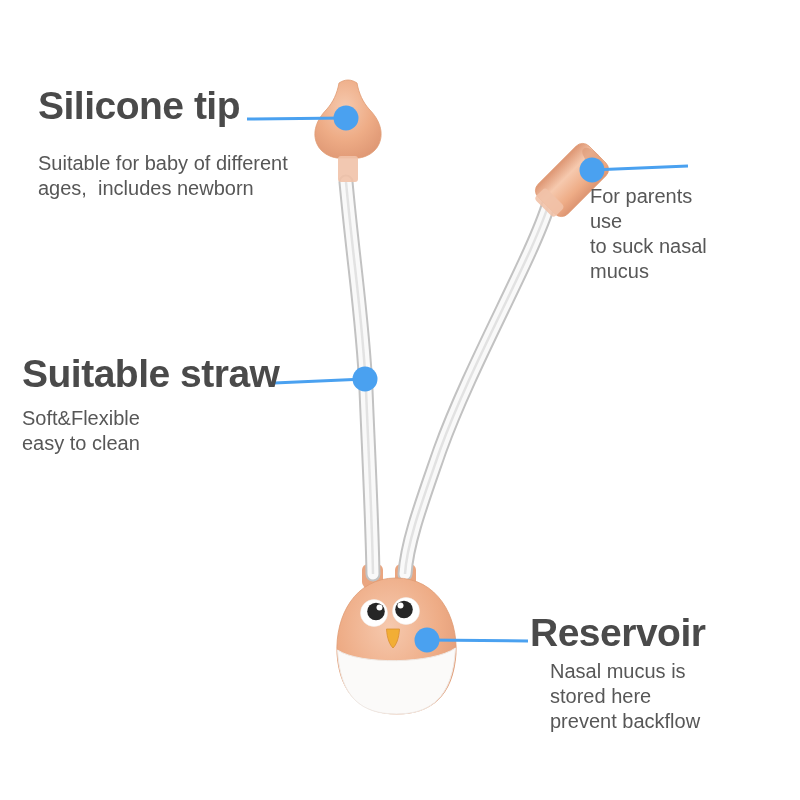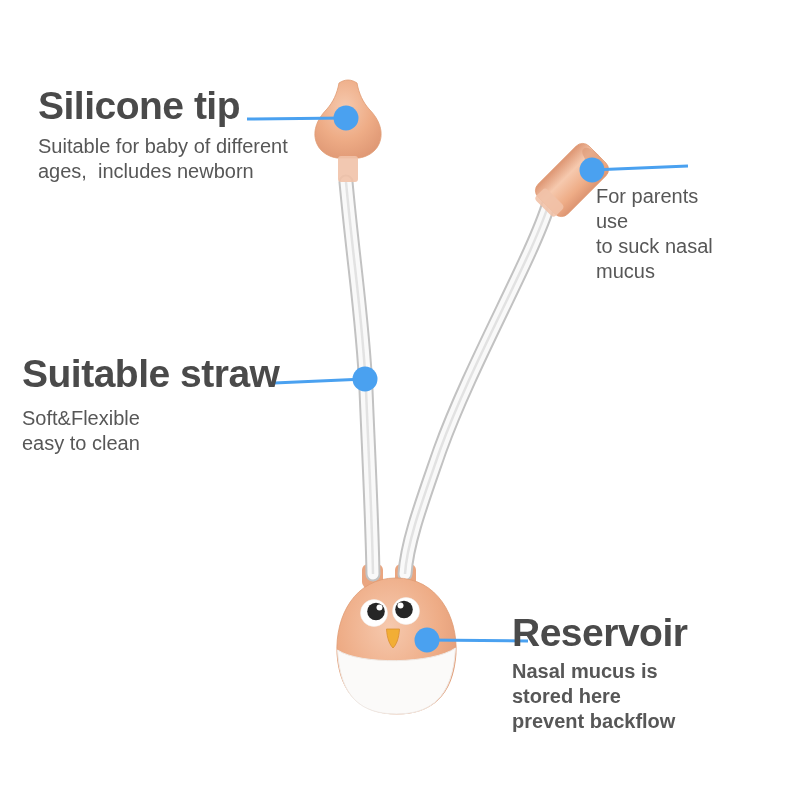--- a/index.html
+++ b/index.html
@@ -14,27 +14,27 @@
   .annotation { position: absolute; }
   .annotation-title {
     font-size: 39px; font-weight: 700; line-height: 45px;
     letter-spacing: -0.5px; color: var(--heading-text, #4a4a4a);
   }
   .annotation-desc {
     font-size: 20px; font-weight: 400; line-height: 25px;
     color: var(--body-text, #575757); white-space: pre-line;
   }
   #anno-silicone-tip   { left: 38px;  top: 83px;  }
-  #anno-silicone-tip .annotation-desc   { margin-top: 6px; }
+  #anno-silicone-tip .annotation-desc   { margin-top: 23px; }
   #anno-nozzle         { left: 588px; top: 183px; }
-  #anno-nozzle .annotation-desc         { margin-top: 1px; margin-left: 8px; }
+  #anno-nozzle .annotation-desc         { margin-top: 1px; margin-left: 2px; }
   #anno-silicone-straw { left: 22px;  top: 351px; }
   #anno-silicone-straw .annotation-desc { margin-top: 10px; }
-  #anno-reservoir      { left: 512px; top: 610px; }
-  #anno-reservoir .annotation-desc      { margin-top: 4px; margin-left: 0; font-weight: bold; }
+  #anno-reservoir      { left: 530px; top: 610px; }
+  #anno-reservoir .annotation-desc      { margin-top: 4px; margin-left: 20px; }
 
   
   .tube-outer { fill: none; stroke: var(--tube-gray, #c2c2c2); stroke-width: 15; stroke-linecap: round; }
   .tube-inner { fill: none; stroke: #f9f9f9; stroke-width: 11; stroke-linecap: round; }
   .tube-seam  { fill: none; stroke: #e2e2e2; stroke-width: 2.5; }
   .accent-line { stroke: var(--accent-blue, #4aa1f0); stroke-width: 3; }
   .accent-dot  { fill: var(--accent-blue, #4aa1f0); }
   .stop-peach-light { stop-color: var(--product-peach-light, #f6c9ae); }
   .stop-peach       { stop-color: var(--product-peach, #eeac86); }
   .stop-peach-dark  { stop-color: var(--product-peach-dark, #dd9572); }

